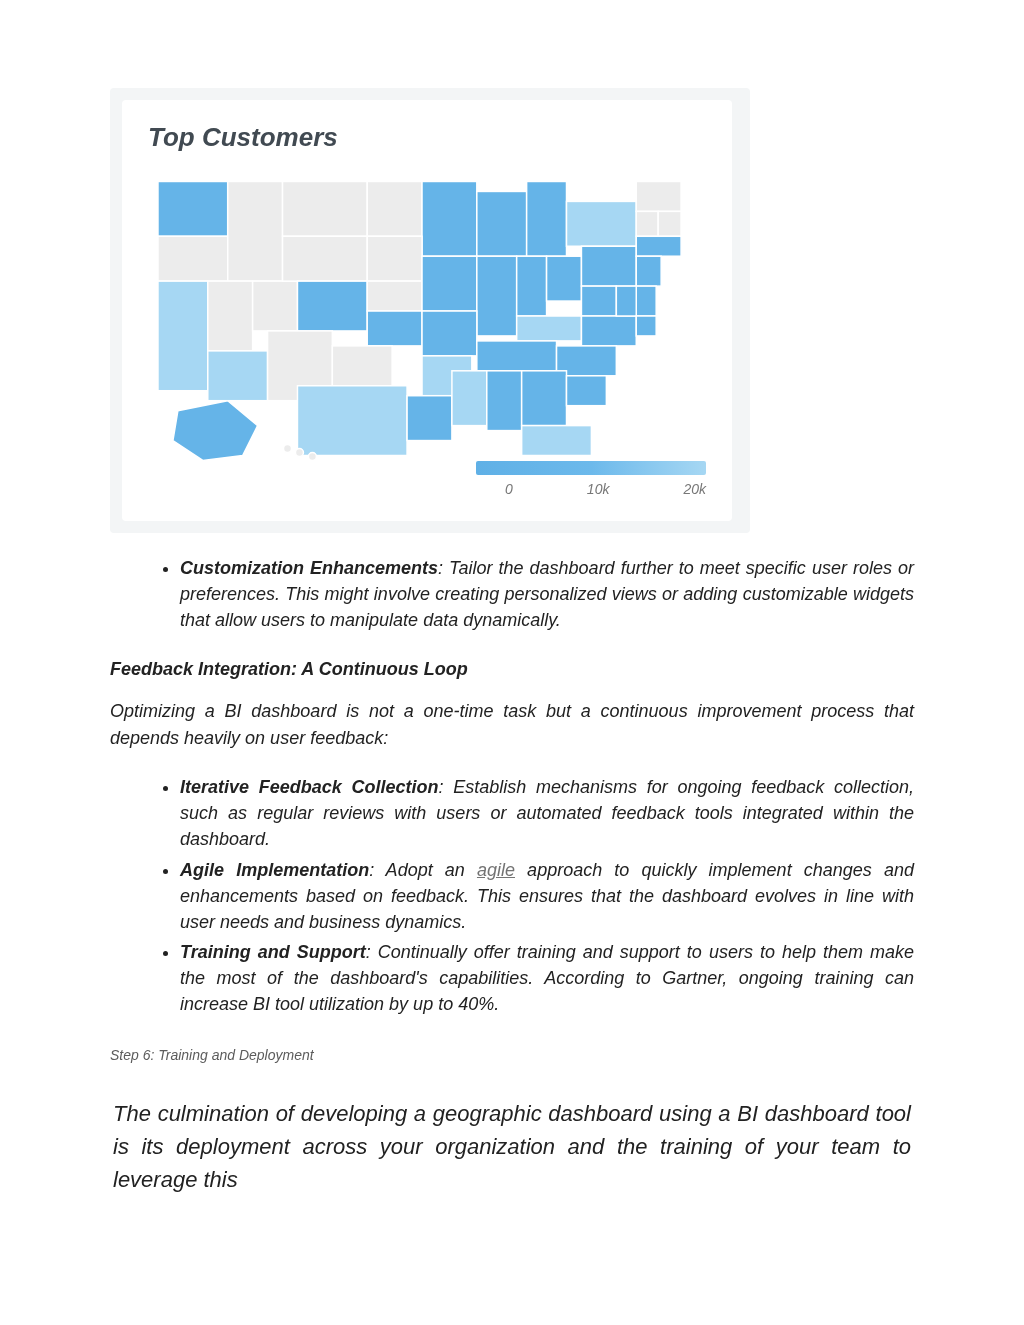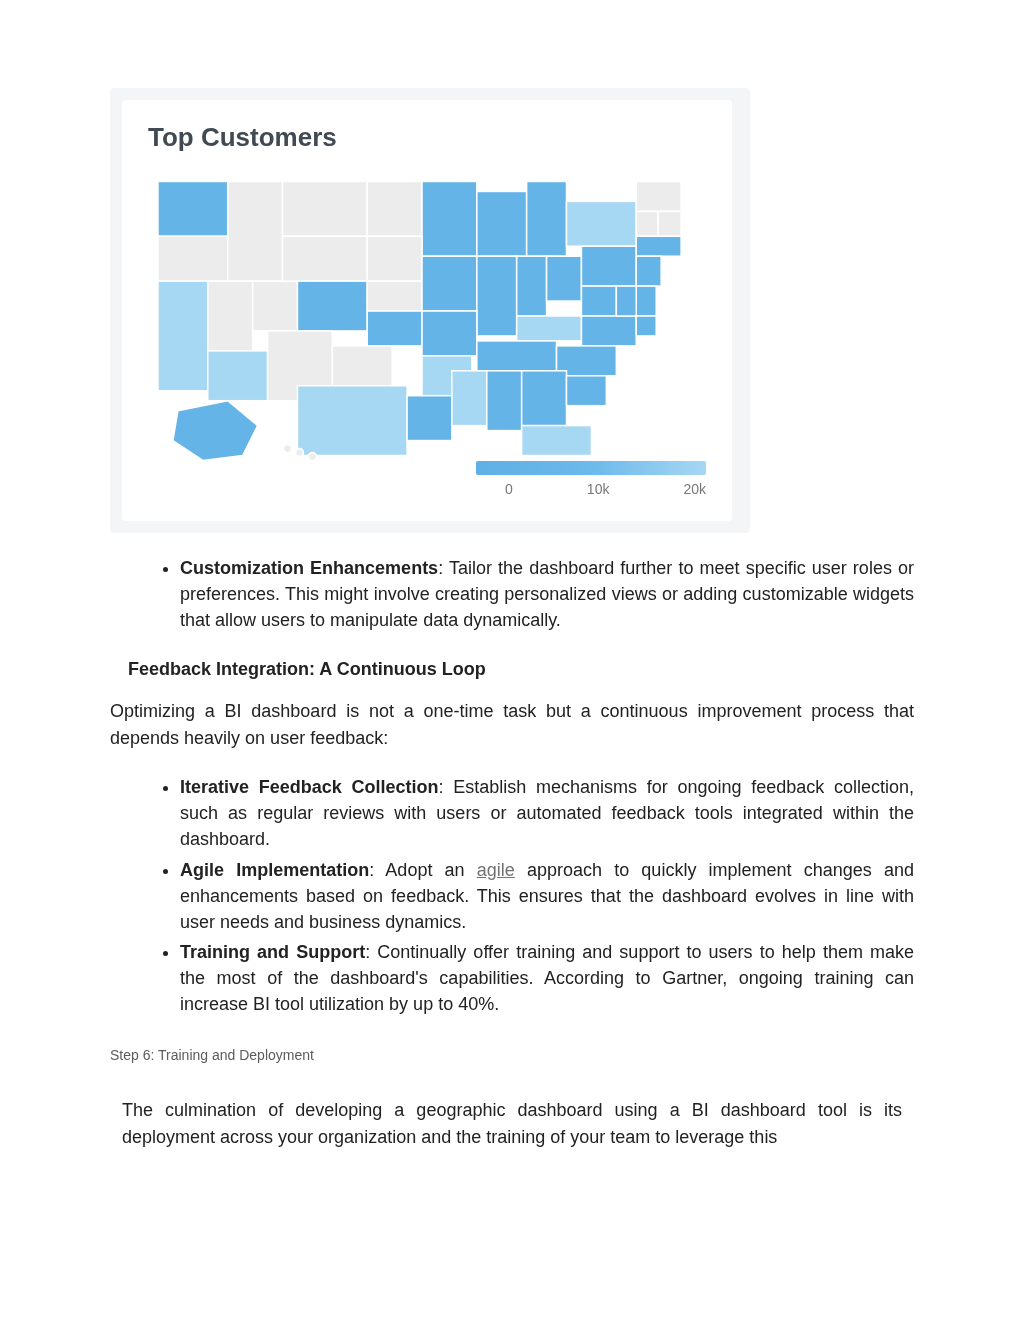--- a/index.html
+++ b/index.html
@@ -7,20 +7,21 @@
     padding: 0;
     background: #ffffff;
     font-family: Arial, Helvetica, sans-serif;
     color: #222;
   }
   .page {
     width: 1024px;
     margin: 0 auto;
     padding: 88px 110px 40px 110px;
     box-sizing: border-box;
+    font-style: italic;
   }
   .map-card {
     background: #f3f5f6;
     border-radius: 4px;
     padding: 12px 18px 12px 12px;
     width: 610px;
   }
   .map-inner {
     background: #ffffff;
     border-radius: 4px;
@@ -71,45 +72,45 @@
     text-align: justify;
     margin-bottom: 4px;
   }
   ul.bullets li .bold {
     font-weight: 700;
   }
 
   .section-sub {
     font-weight: 700;
     font-size: 18px;
-    margin: 12px 0 18px 18px;
+    margin: 12px 0 18px 0;
   }
   .intro-p {
     font-size: 18px;
     line-height: 1.5;
     text-align: justify;
     margin: 0 0 4px 0;
   }
 
   .step-heading {
     font-size: 14px;
     color: #5c5c5c;
     font-weight: 400;
     margin: 30px 0 34px 0;
   }
   .link {
     color: #737373;
     text-decoration: underline;
     cursor: pointer;
   }
   .final-p {
-    font-size: 18px;
+    font-size: 22px;
     line-height: 1.5;
     text-align: justify;
-    margin: 12px;
+    margin: 3px;
   }
 </style>
 </head>
 <body>
 
 <div class="page">
 
   <div class="map-card">
     <div class="map-inner">
       <div class="map-title">Top Customers</div>

